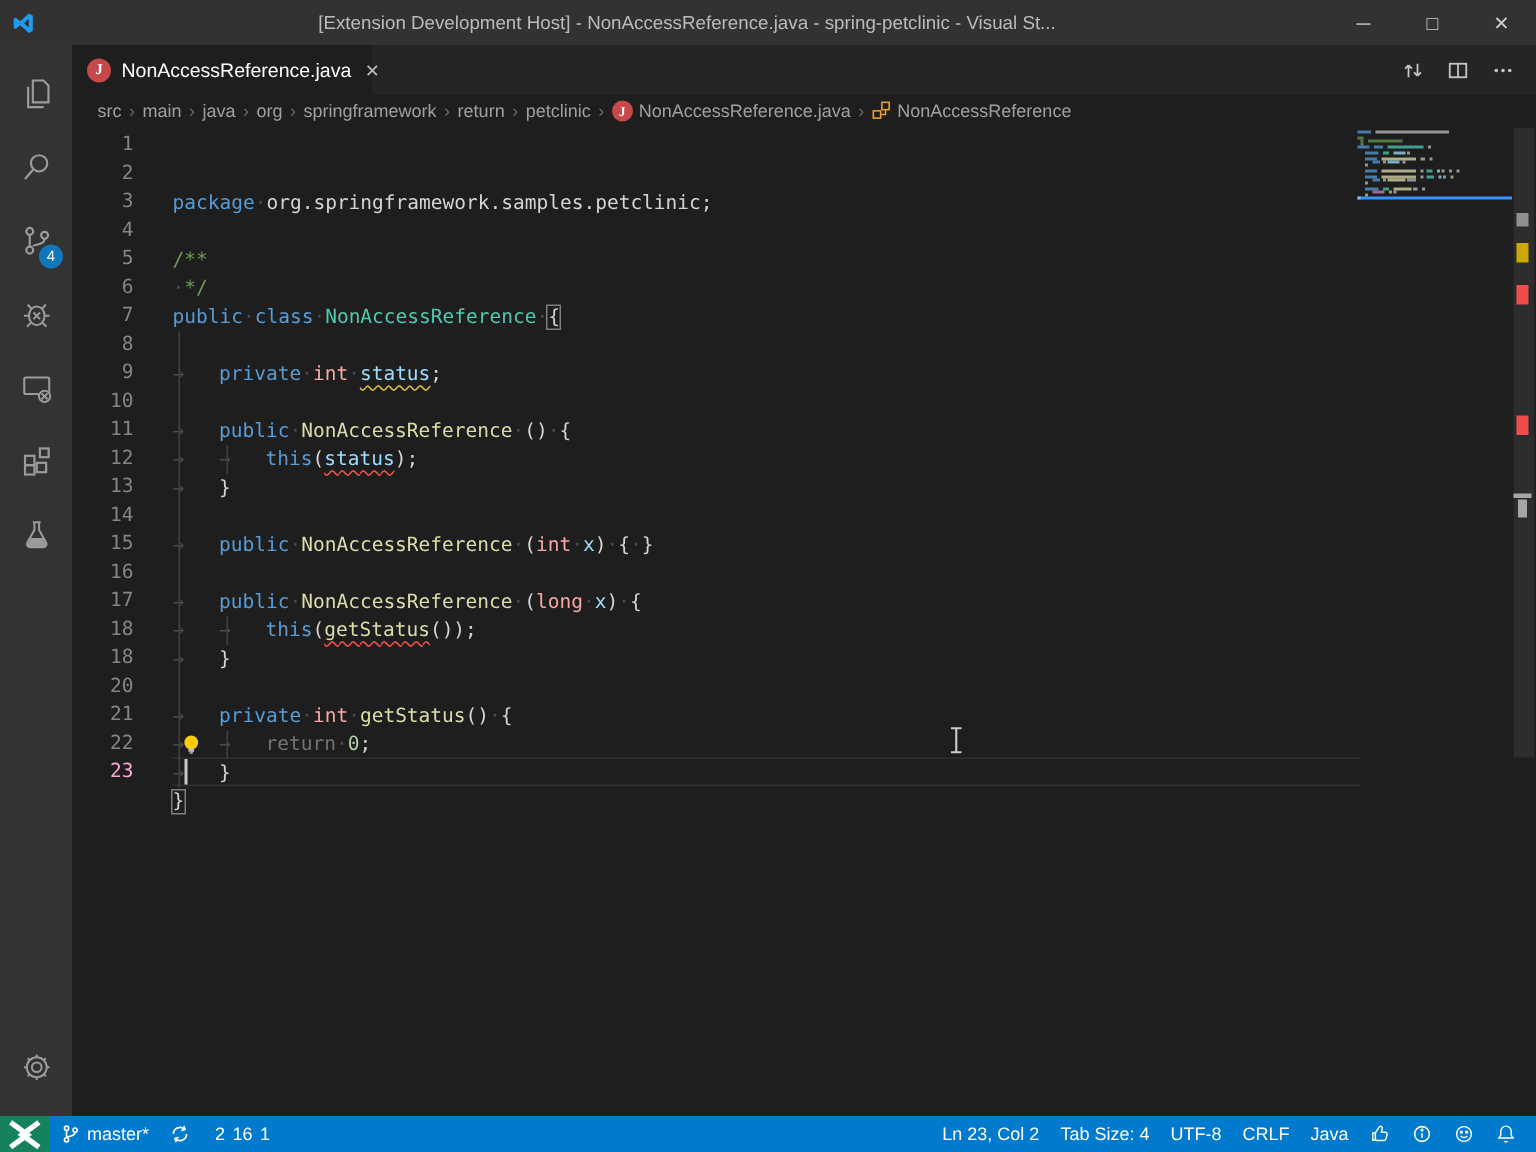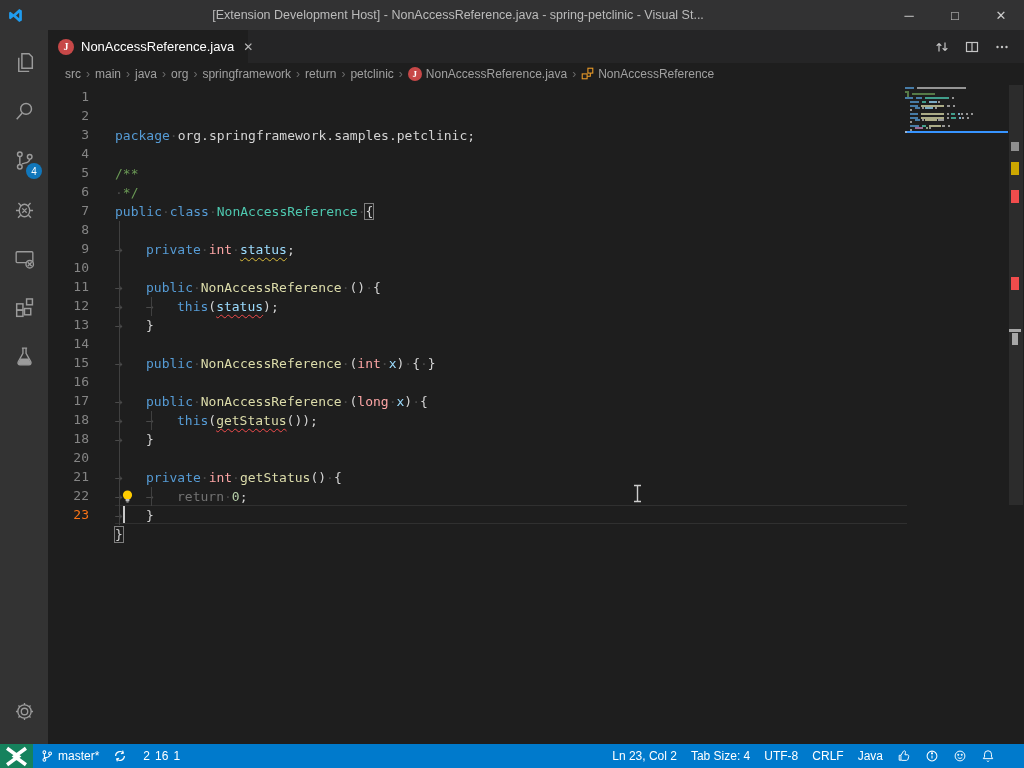--- a/index.html
+++ b/index.html
@@ -41,21 +41,21 @@
   
   .breadcrumbs { height:22px; display:flex; align-items:center; padding-left:17px; font-size:12px; color:#a0a0a0; gap:4px; }
   .bc-item { display:flex; align-items:flex-start; gap:4px; white-space:nowrap; }
   .bc-sep { color:#6b6b6b; font-size:12px; padding:0 1px; }
   .bc-item svg { width:13px; height:13px; }
 
   
   .editor { position:relative; flex:1; overflow:hidden; font-family:"DejaVu Sans Mono","Liberation Mono",monospace; font-size:13px; }
   .gutter { position:absolute; left:0; top:2px; width:67px; }
   .lnum { height:19px; line-height:19px; text-align:right; padding-right:26px; color:#858585; font-size:13px; }
-  .lnum.cur { color:#f97316; }
+  .lnum.cur { color:#f9a8d4; }
   .codearea { position:absolute; left:67px; top:2px; right:119px;margin-top:39px; }
   .cline { height:19px; line-height:19px; position:relative; white-space:pre; }
   .guide { position:absolute; top:0; width:1px; height:19px; background:#404040; }
   .tk-kw{color:#569CD6} .tk-ctrl{color:#737373} .tk-typ{color:#fca5a5} .tk-cls{color:#4EC9B0}
   .tk-mth{color:#DCDCAA} .tk-var{color:#9CDCFE} .tk-num{color:#B5CEA8} .tk-pl{color:#D4D4D4}
   .tk-cmt{color:#6A9955} .tk-ws{color:#4a4a4a}
   .tk-tab{color:#4a4a4a; display:inline-block; width:31px;}
   .sqy { text-decoration:underline; text-decoration-style:wavy; text-decoration-color:#d7ba3d; text-decoration-thickness:1px; text-underline-offset:3px; }
   .sqr { text-decoration:underline; text-decoration-style:wavy; text-decoration-color:#f14c4c; text-decoration-thickness:1px; text-underline-offset:3px; }
   .brk { outline:1px solid #7e7e7e; }
@@ -72,21 +72,21 @@
   .mm-curline { position:absolute; left:0; top:44px; width:103px; height:2px; background:#3794ff; }
   .scrollbar { position:absolute; right:0; top:0; width:16px; height:100%; }
   .sb-slider { position:absolute; left:1px; top:0; width:14px; height:420px; background:rgba(121,121,121,0.16); }
   .ov-mark { position:absolute; }
 
   
   .statusbar { height:24px; background:#007ACC; display:flex; align-items:stretch; color:#ffffff; font-size:12px; }
   .sb-remote { width:33px; background:#16825D; display:flex; align-items:center; justify-content:center; }
   .sb-item { display:flex; align-items:center; gap:4px; padding:0 7px; white-space:nowrap; }
   .sb-item svg { width:14px; height:14px; }
-  .sb-right { margin-left:auto; display:flex; align-items:stretch; padding-right:22px; }
+  .sb-right { margin-left:auto; display:flex; align-items:stretch; padding-right:6px; }
   .probgroup { display:flex; align-items:center; gap:3px; padding:0 7px; }
   .probgroup .pi { display:flex; align-items:center; gap:2px; }
 </style>
 </head>
 <body>
 
 <div class="titlebar">
   <div class="logo">
     <svg viewBox="0 0 24 24" width="17" height="17">
         <path fill="#1f9cf0" d="M17.2 2.9L21 4.8v14.4l-3.8 1.9-8-7.2-4.4 3.4-1.8-.9V7.6l1.8-.9 4.4 3.4 8-7.2zm0 5.1l-4.5 4 4.5 4V8z"></path>

